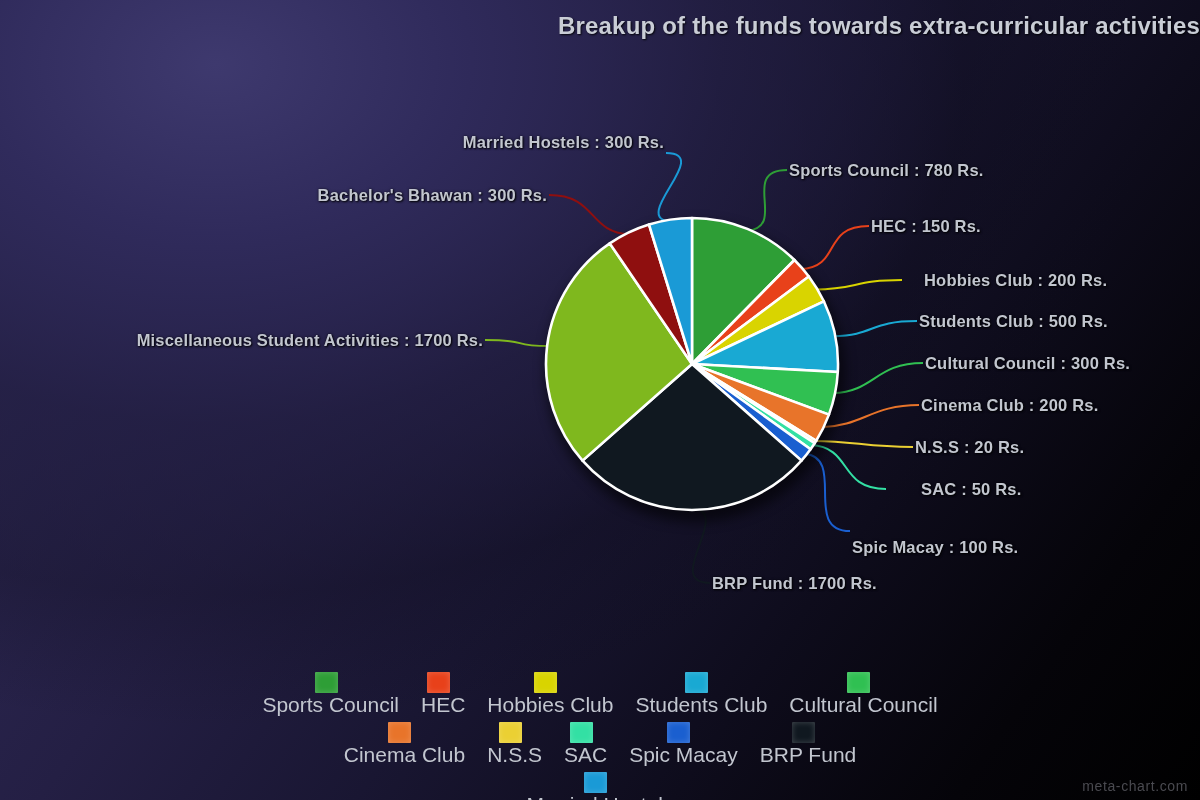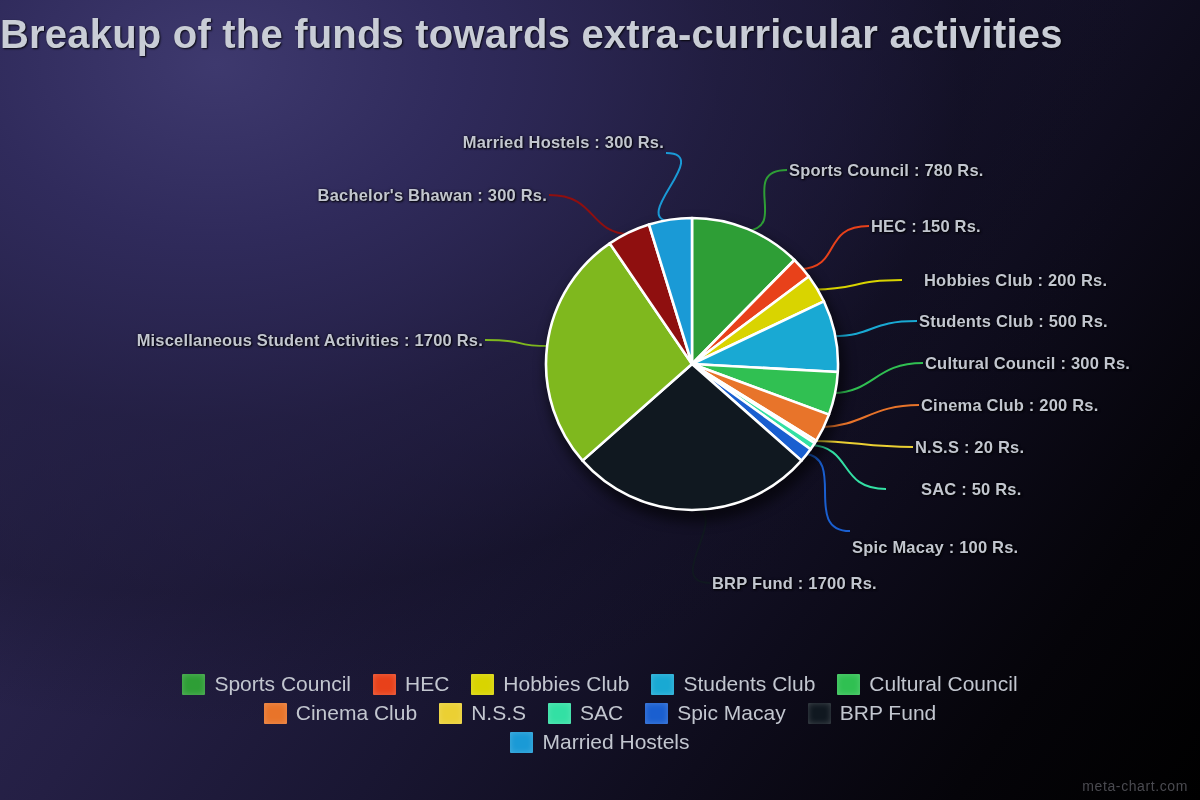--- a/index.html
+++ b/index.html
@@ -8,38 +8,38 @@
     font-family:"Liberation Sans",sans-serif;
     background:#000;
   }
   #stage{
     position:relative;width:1200px;height:800px;
     background:
       radial-gradient(ellipse 1100px 780px at 18% 8%, rgba(62,57,110,1) 0%, rgba(48,43,92,0.96) 22%, rgba(34,30,66,0.72) 46%, rgba(15,13,30,0.30) 68%, rgba(0,0,0,0) 85%),
       linear-gradient(125deg,#322d5c 0%,#2b2650 18%,#241f44 34%,#191632 52%,#0e0c1c 70%,#050409 86%,#000000 100%);
   }
   #chart-title{
-    position:absolute;left:0;top:12px;width:1200px;text-align:left;
-    font-size:40px;font-weight:bold;color:#c9cdd6;letter-spacing:.2px;
+    position:absolute;left:0;top:12px;width:1200px;text-align:right;
+    font-size:24px;font-weight:bold;color:#c9cdd6;letter-spacing:.2px;
     text-shadow:1px 1px 2px rgba(0,0,0,.85);
   }
   svg.layer{position:absolute;left:0;top:0;width:1200px;height:800px;}
   .callout-label{
     position:absolute;color:#c2c6cf;font-size:16.5px;font-weight:bold;
     white-space:nowrap;letter-spacing:.2px;
     text-shadow:1px 1px 2px rgba(0,0,0,.9),0 0 3px rgba(0,0,0,.6);
   }
   .callout-label.right{transform:translateY(-50%);}
   .callout-label.left{transform:translate(-100%,-50%);}
   #legend{
     position:absolute;left:0;top:672px;width:1200px;
     display:flex;flex-direction:column;align-items:center;gap:5px;
   }
   .legend-row{display:flex;flex-direction:row;align-items:center;justify-content:center;}
-  .legend-item{display:flex;flex-direction:row;align-items:center;margin:0 11px;text-align:center;}
+  .legend-item{display:flex;flex-direction:column;align-items:center;margin:0 11px;text-align:center;}
   .legend-swatch{
     width:23px;height:21px;margin-right:9px;display:inline-block;
     border-radius:1px;box-shadow:inset 0 0 6px rgba(255,255,255,.22);
   }
   .legend-text{font-size:21px;color:#c2c6cf;white-space:nowrap;}
   #watermark{
     position:absolute;right:12px;bottom:6px;
     font-size:14px;color:#4a4a50;letter-spacing:.6px;
   }
 </style>

